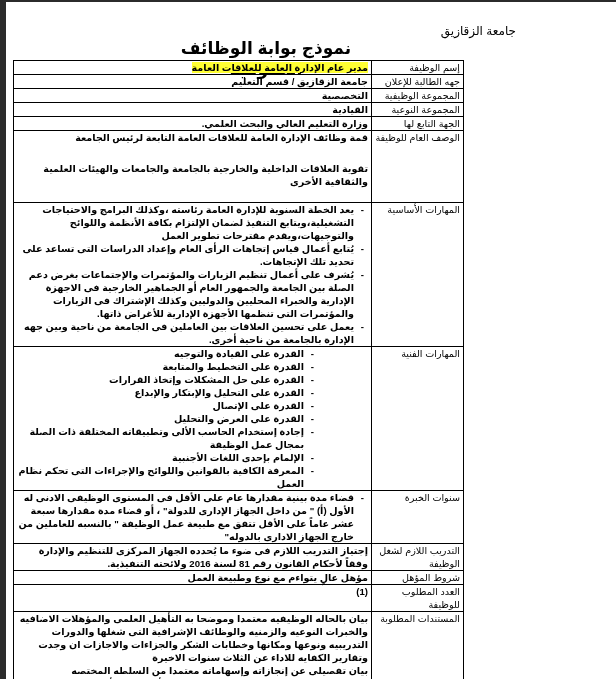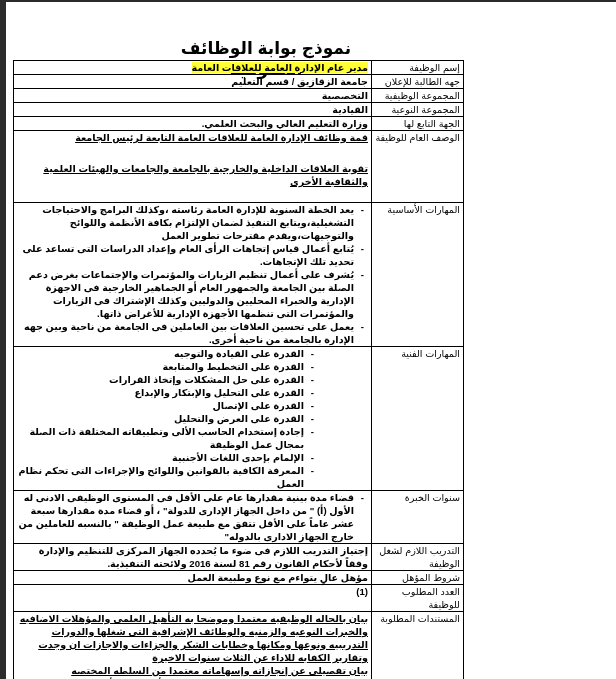--- a/index.html
+++ b/index.html
@@ -53,29 +53,30 @@
     font-weight: bold;
   }
   .hl { background: #ffff33; margin-top: 24px; }
   ul.bullets {
     list-style: none; margin: 0; padding: 0 4px 0 0; text-align: right;
   }
   ul.bullets li { position: relative; padding-right: 10px; }
   ul.bullets li::before {
     content: "-"; position: absolute; right: 0; top: 0;
   }
-  .line { display: block; text-decoration: underline; }
+  .line { display: block; }
 </style>
 </head>
 <body>
 
 <div class="top-strip"></div>
 <div class="left-strip"></div>
 
 <div class="page">
+  <div class="university">جامعة الزقازيق</div>
   <div class="title">نموذج بوابة الوظائف الحكومية</div>
 
   <table class="form">
     <tbody>
         <tr>
       <td class="label">إسم الوظيفة</td>
       <td class="value">
         <span class="hl">مدير عام الإدارة العامة للعلاقات العامة</span>
       </td>
     </tr>

